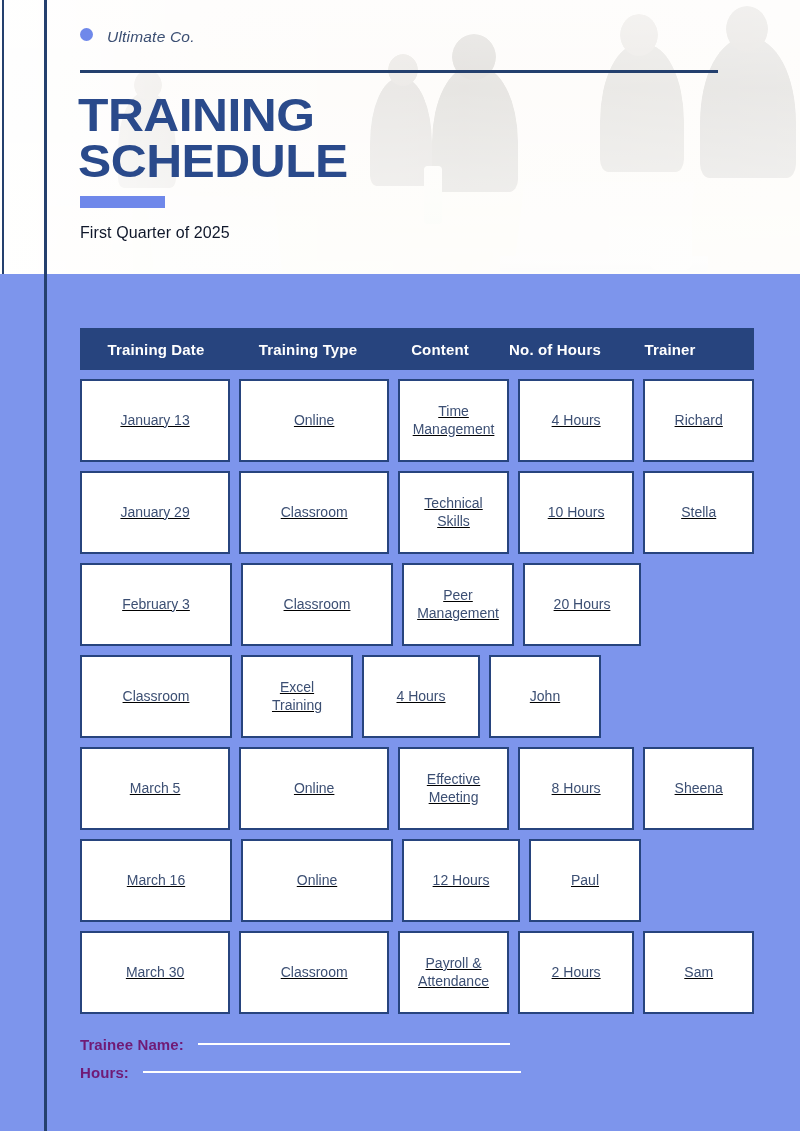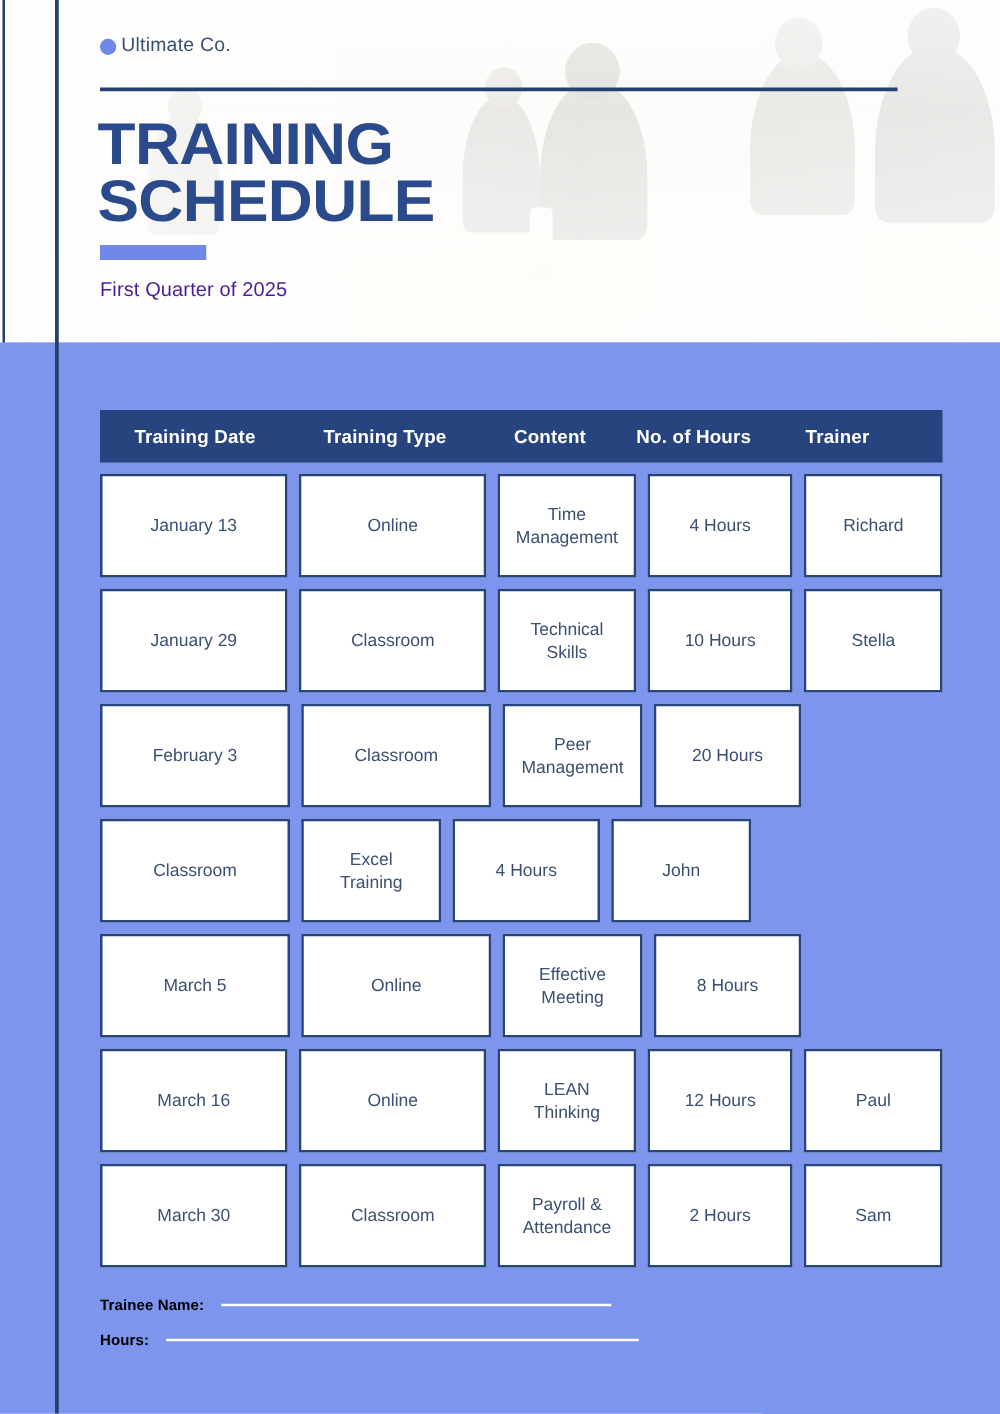--- a/index.html
+++ b/index.html
@@ -107,23 +107,23 @@
     left: 80px; top: 70px;
     width: 638px; height: 3px;
     background: #24406E;
     z-index: 4;
   }
 
   .brand {
     position: absolute;
     left: 80px; top: 28px;
     display: flex;
-    align-items: center;
-    gap: 4px;
-    z-index: 4;
+    gap: 14px;
+    z-index: 4;
+    font-style: italic;
   }
   .brand-dot {
     width: 13px; height: 13px;
     border-radius: 50%;
     background: #6F88EA;
     flex: none;
   }
   .brand-name {
     font-size: 15.5px;
     color: #3C4F73;
@@ -150,21 +150,21 @@
     left: 80px; top: 196px;
     width: 85px; height: 12px;
     background: #6F88EA;
     z-index: 4;
   }
   .subtitle {
     position: absolute;
     left: 80px; top: 224px;
     z-index: 4;
     font-size: 16px;
-    color: #4c1d95;
+    color: #0f172a;
     letter-spacing: .1px;
   }
 
   
   .body-area {
     position: absolute;
     left: 0; top: 274px;
     width: 800px; height: 857px;
     background: #7D95EC;
   }
@@ -186,20 +186,21 @@
     color: #FFFFFF;
     font-size: 15px;
     font-weight: 700;
     text-align: center;
     letter-spacing: .15px;
   }
   .trow {
     display: flex;
     margin-top: 9px;
     height: 83px;
+    text-decoration: underline;
   }
   .td {
     background: #FFFFFF;
     border: 2px solid #27447E;
     box-sizing: border-box;
     display: flex;
     align-items: center;
     justify-content: center;
     text-align: center;
     color: #3C4F73;
@@ -221,23 +222,23 @@
     position: absolute;
     left: 80px; top: 1030px;
     z-index: 3;
   }
   .frow {
     display: flex;
     align-items: center;
     height: 28px;
   }
   .flabel {
-    color: #000000;
+    color: #701a75;
     font-weight: 700;
-    font-size: 12px;
+    font-size: 15px;
     letter-spacing: .1px;
   }
   .fline {
     height: 2px;
     background: #FFFFFF;
     margin-left: 14px;
   }
   .fline.w1 { width: 312px; }
   .fline.w2 { width: 378px; }
 </style>
@@ -330,25 +331,25 @@
           <div class="td c1">Classroom</div>
           <div class="td c2">Excel<br>Training</div>
           <div class="td c3">4 Hours</div>
           <div class="td c4">John</div>
         </div>
         <div class="trow">
           <div class="td c0">March 5</div>
           <div class="td c1">Online</div>
           <div class="td c2">Effective<br>Meeting</div>
           <div class="td c3">8 Hours</div>
+          <div class="td c4">Sheena</div>
         </div>
         <div class="trow">
           <div class="td c0">March 16</div>
           <div class="td c1">Online</div>
-          <div class="td c2">LEAN<br>Thinking</div>
           <div class="td c3">12 Hours</div>
           <div class="td c4">Paul</div>
         </div>
         <div class="trow">
           <div class="td c0">March 30</div>
           <div class="td c1">Classroom</div>
           <div class="td c2">Payroll &amp;<br>Attendance</div>
           <div class="td c3">2 Hours</div>
           <div class="td c4">Sam</div>
         </div>

